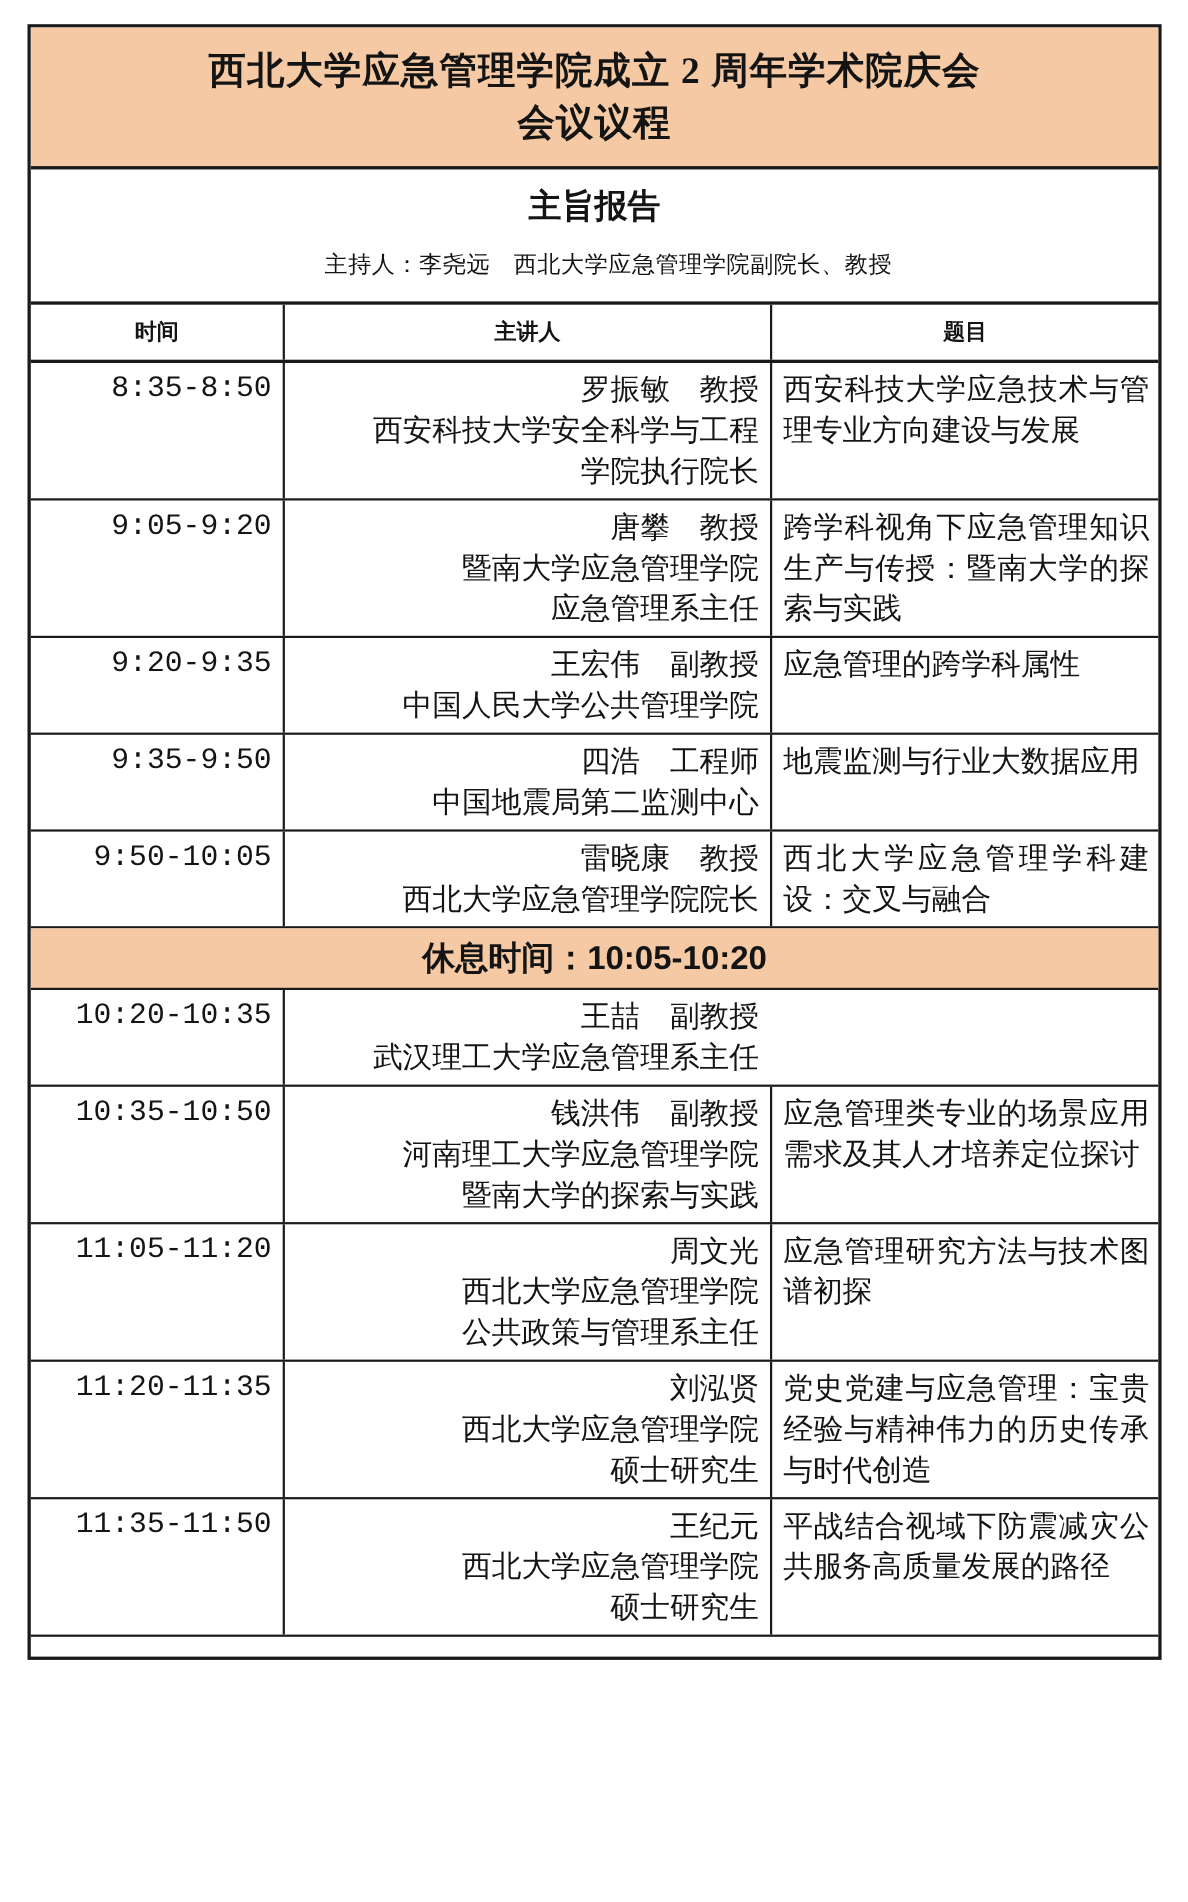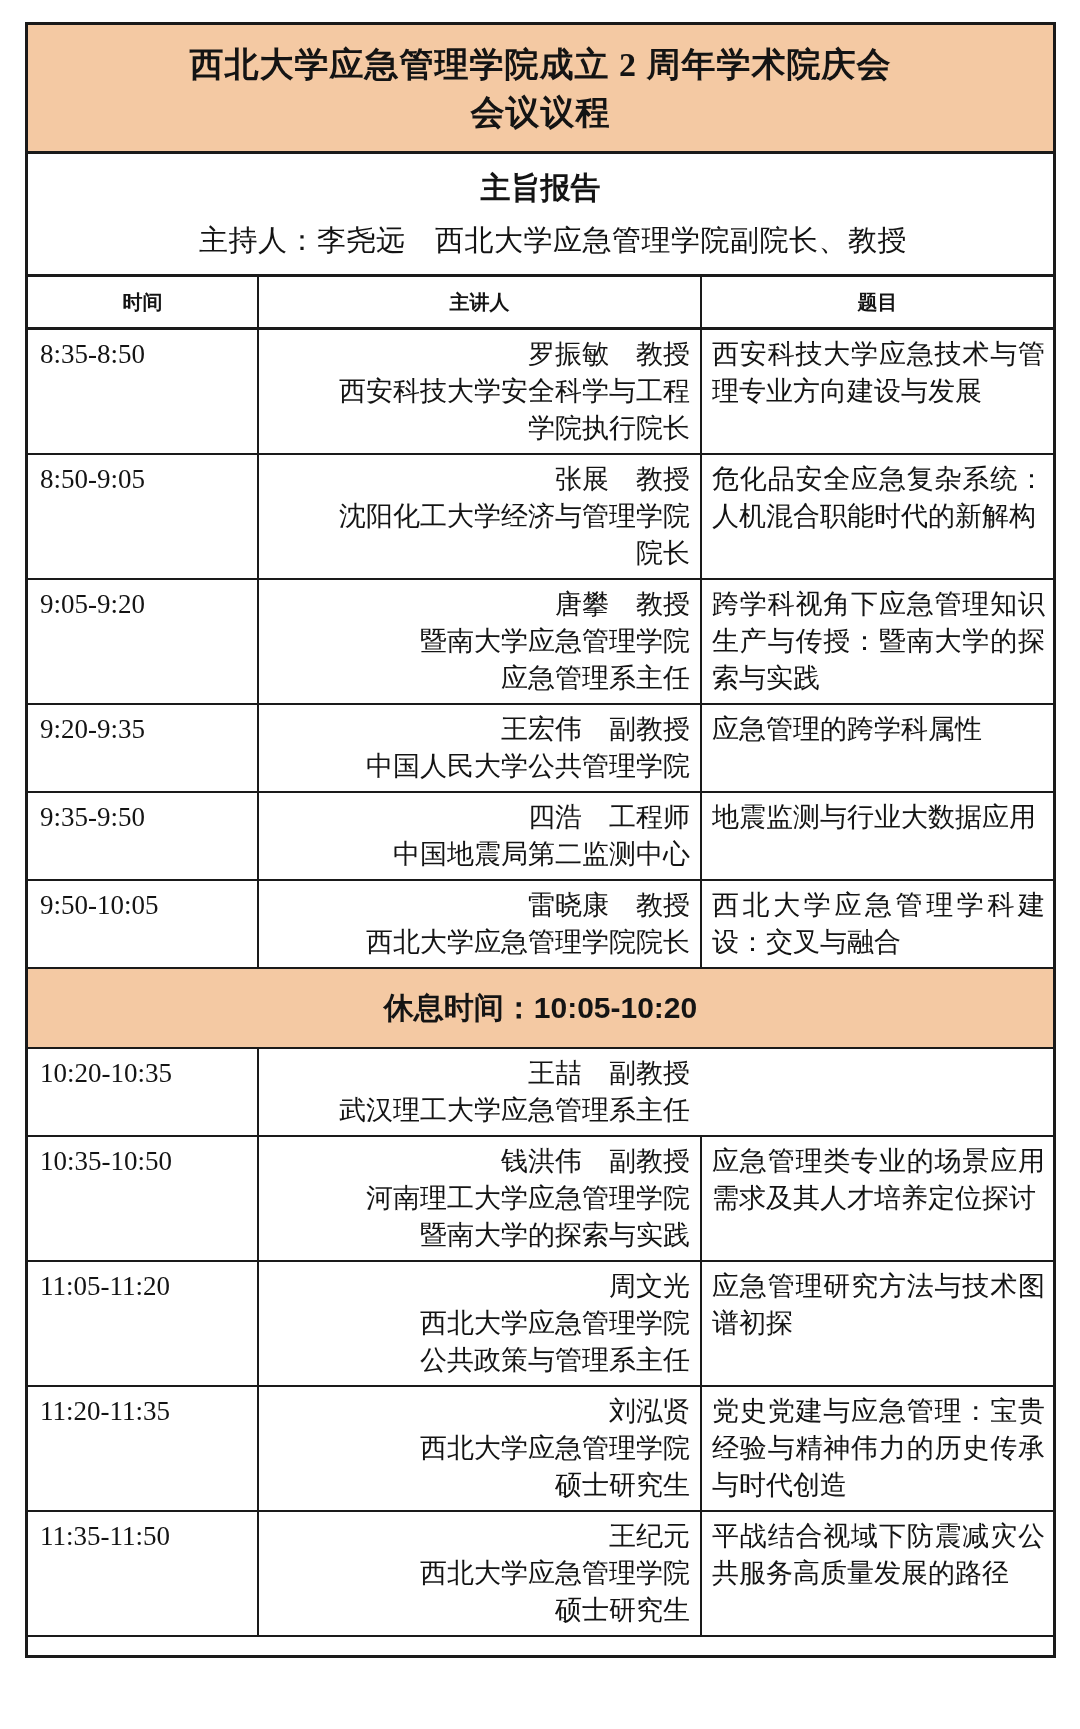--- a/index.html
+++ b/index.html
@@ -38,21 +38,21 @@
   
   .section-heading{
     font-family:"Liberation Sans","DejaVu Sans",sans-serif;
     font-weight:bold;
     font-size:30px;
     text-align:center;
     padding:14px 0 4px 0;
     line-height:40px;
   }
   .host-line{
-    font-size:29px;
+    font-size:21px;
     text-align:center;
     padding:8px 0 14px 0;
     line-height:40px;
     letter-spacing:0.5px;
     margin-left:25px;
   }
   
   .grid-row{
     display:grid;
     grid-template-columns:229px 443px 1fr;
@@ -71,28 +71,28 @@
   }
   .col-header-cell + .col-header-cell{border-left:2px solid var(--border);}
   
   .row{
     display:grid;
     grid-template-columns:229px 443px 1fr;
     border-bottom:2px solid var(--border);
   }
   .cell{padding:6px 10px;font-size:27px;line-height:37px;}
   .cell + .cell{border-left:2px solid var(--border);}
-  .cell.time{text-align:left;padding-left:12px;white-space:nowrap;}
+  .cell.time{text-align:right;padding-left:12px;white-space:nowrap;font-family:Liberation Mono, monospace;}
   .cell.speaker{text-align:right;}
   .cell.topic{text-align:justify;padding-right:8px;}
   
   .break-row{
     background:var(--band-bg);
     border-bottom:2px solid var(--border);
-    height:80px;
+    height:56px;
     display:flex;align-items:center;justify-content:center;
     font-family:"Liberation Sans","DejaVu Sans",sans-serif;
     font-weight:bold;
     font-size:30px;
   }
   
   .footer{padding:8px 12px 10px 12px;}
 </style>
 </head>
 <body>
@@ -119,29 +119,20 @@
         <div class="row">
           <div class="cell time">8:35-8:50</div>
           <div class="cell speaker">
             <div>罗振敏　教授</div>
             <div>西安科技大学安全科学与工程</div>
             <div>学院执行院长</div>
           </div>
           <div class="cell topic">西安科技大学应急技术与管理专业方向建设与发展</div>
         </div>
         <div class="row">
-          <div class="cell time">8:50-9:05</div>
-          <div class="cell speaker">
-            <div>张展　教授</div>
-            <div>沈阳化工大学经济与管理学院</div>
-            <div>院长</div>
-          </div>
-          <div class="cell topic">危化品安全应急复杂系统：人机混合职能时代的新解构</div>
-        </div>
-        <div class="row">
           <div class="cell time">9:05-9:20</div>
           <div class="cell speaker">
             <div>唐攀　教授</div>
             <div>暨南大学应急管理学院</div>
             <div>应急管理系主任</div>
           </div>
           <div class="cell topic">跨学科视角下应急管理知识生产与传授：暨南大学的探索与实践</div>
         </div>
         <div class="row">
           <div class="cell time">9:20-9:35</div>

